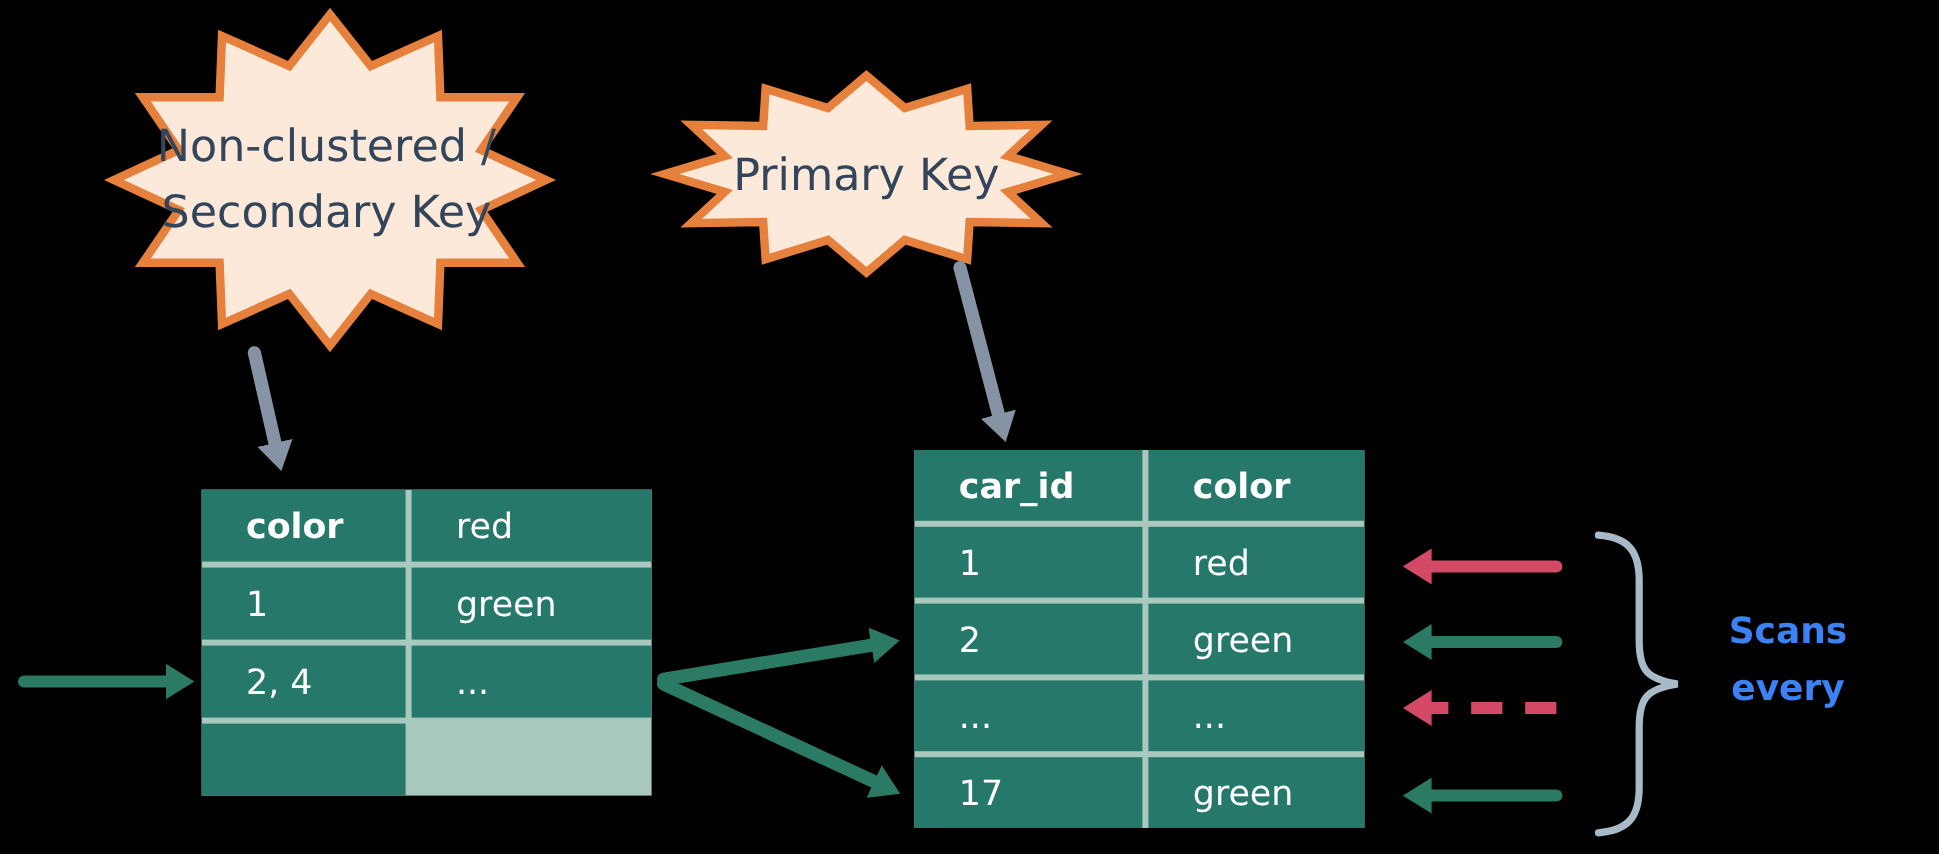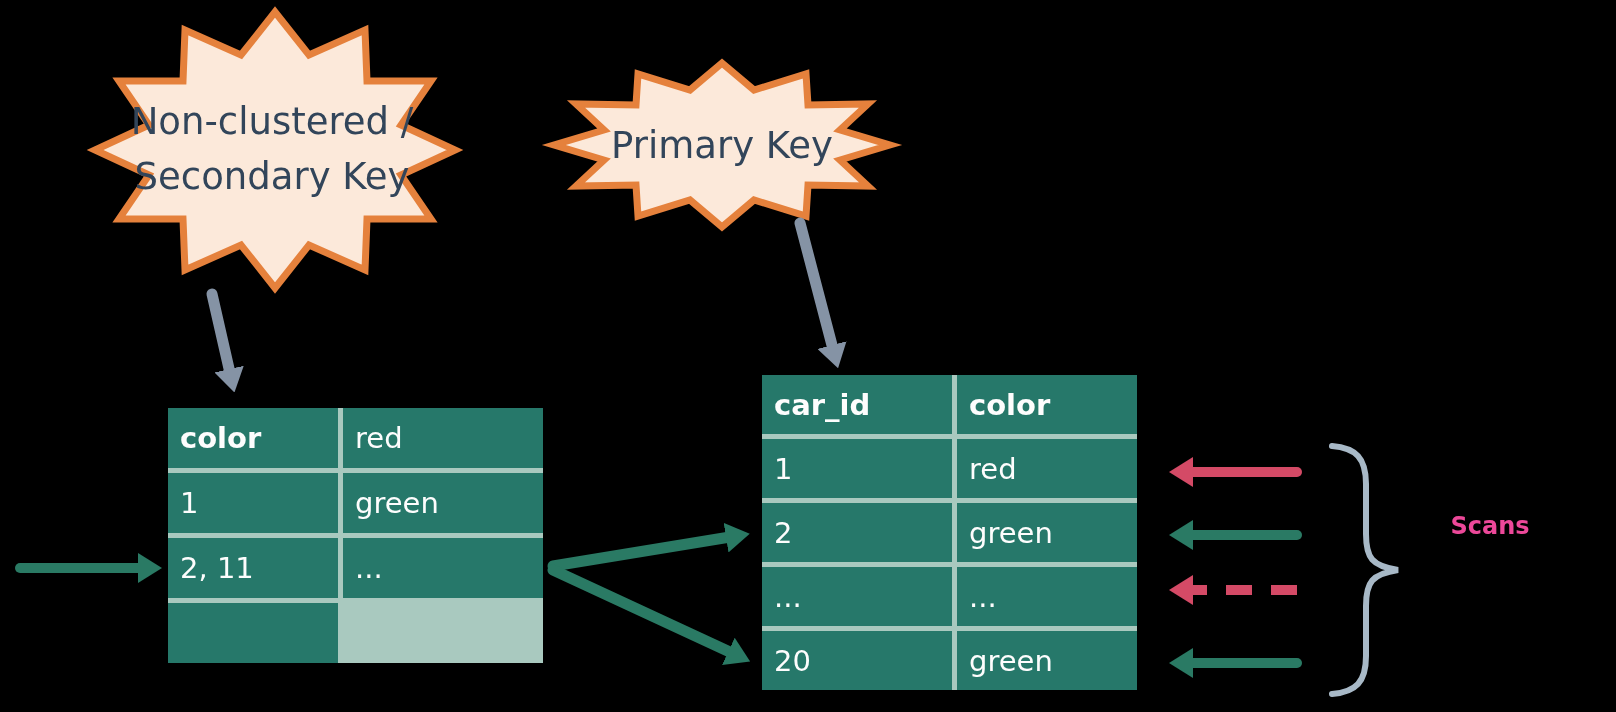--- a/index.html
+++ b/index.html
@@ -10,34 +10,34 @@
   }
   .overlay{position:absolute;left:0;top:0;width:1616px;height:712px;}
   
   .tbl{
     position:absolute;display:grid;gap:5px;background:#a9c9bf;
   }
   .tbl-left{left:168px;top:408px;grid-template-columns:170px 200px;grid-auto-rows:60px;width:375px;}
   .tbl-right{left:762px;top:375px;grid-template-columns:190px 180px;grid-auto-rows:59px;width:375px;}
   .cell{
     background:#26786a;color:#fdfdfd;display:flex;align-items:center;
-    padding-left:12px;font-size:29px;box-sizing:border-box;
+    padding-left:37px;font-size:29px;box-sizing:border-box;
   }
   .cell.hd{font-weight:bold;}
   
   .callout-text{
     position:absolute;color:#32455a;text-align:center;
     font-size:37px;line-height:55px;font-weight:500;
   }
   .ct-secondary{left:82px;top:94px;width:380px;}
   .ct-primary{left:572px;top:118px;width:300px;}
   
   .note{
     position:absolute;left:1390px;top:503px;width:200px;
-    color:#ec4899;font-size:24px;line-height:47px;font-weight:bold;text-align:center;
+    color:#3b82f6;font-size:30px;line-height:47px;font-weight:bold;text-align:center;
   }
 </style>
 </head>
 <body>
 
 <div class="canvas">
 
   <svg class="overlay" viewBox="0 0 1616 712" xmlns="http://www.w3.org/2000/svg">
     <defs>
       <marker id="ah-gray" viewBox="0 0 24 30" refX="4" refY="15" markerWidth="24" markerHeight="30" markerUnits="userSpaceOnUse" orient="auto">
@@ -77,35 +77,36 @@
   </div>
   <div class="callout-text ct-primary">
     <div>Primary Key</div>
   </div>
 
   <div class="tbl tbl-left">
     <div class="cell hd">color</div>
     <div class="cell">red</div>
     <div class="cell">1</div>
     <div class="cell">green</div>
-    <div class="cell">2, 11</div>
+    <div class="cell">2, 4</div>
     <div class="cell">...</div>
     <div class="cell"></div>
   </div>
 
   <div class="tbl tbl-right">
     <div class="cell hd">car_id</div>
     <div class="cell hd">color</div>
     <div class="cell">1</div>
     <div class="cell">red</div>
     <div class="cell">2</div>
     <div class="cell">green</div>
     <div class="cell">...</div>
     <div class="cell">...</div>
-    <div class="cell">20</div>
+    <div class="cell">17</div>
     <div class="cell">green</div>
   </div>
 
   <div class="note">
     <div>Scans</div>
+    <div>every</div>
   </div>
 
 </div>
 
 </body></html>

